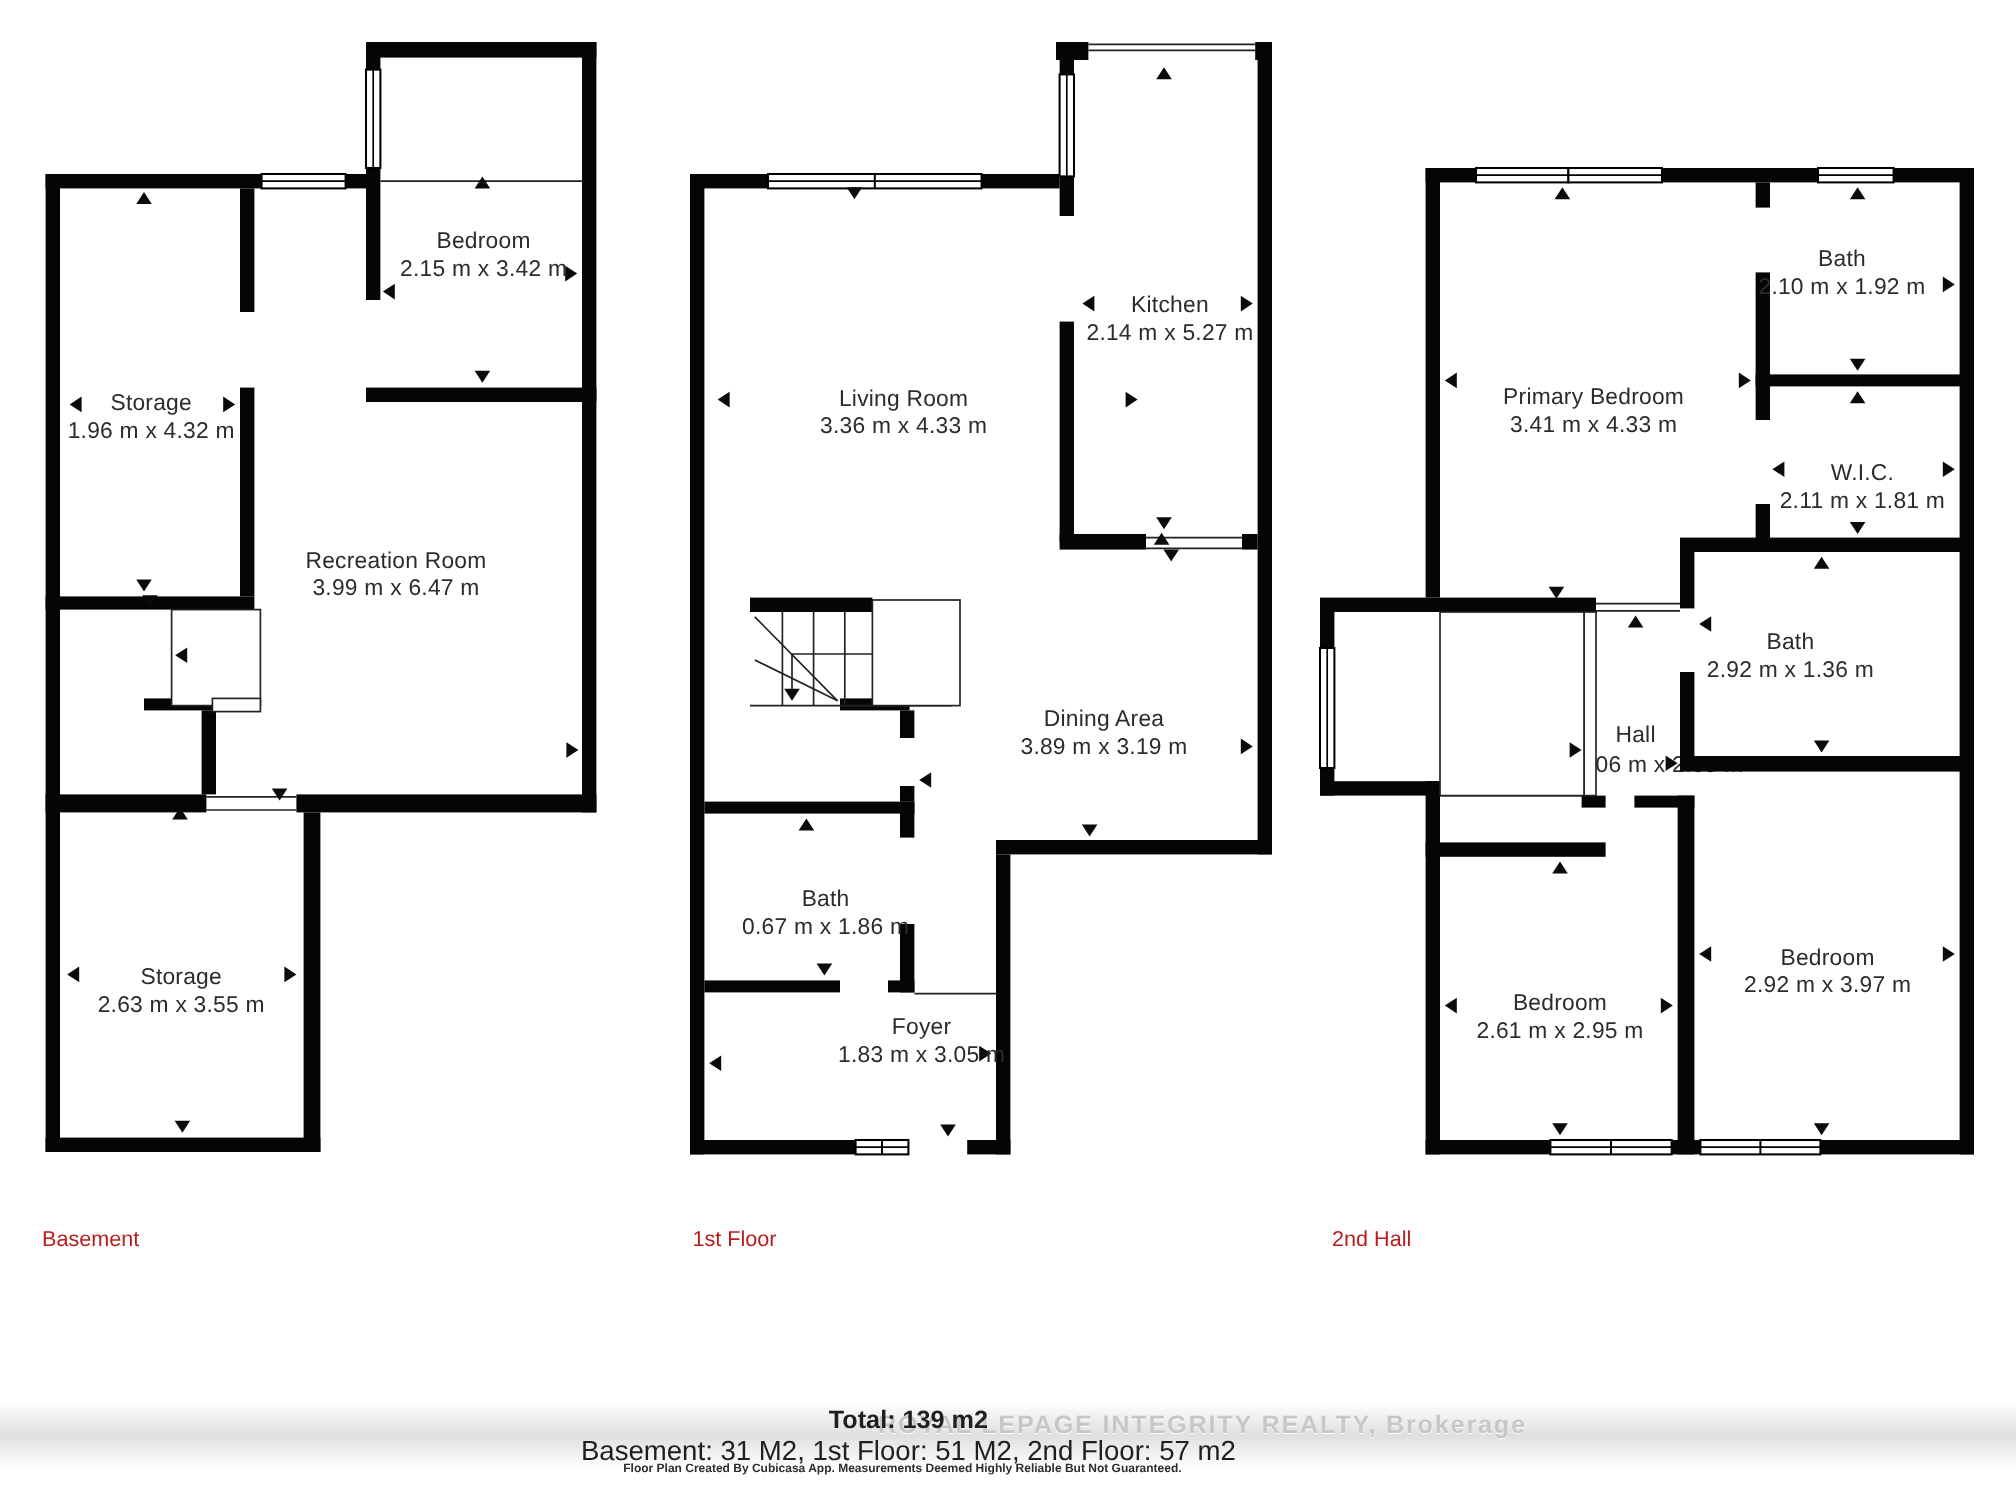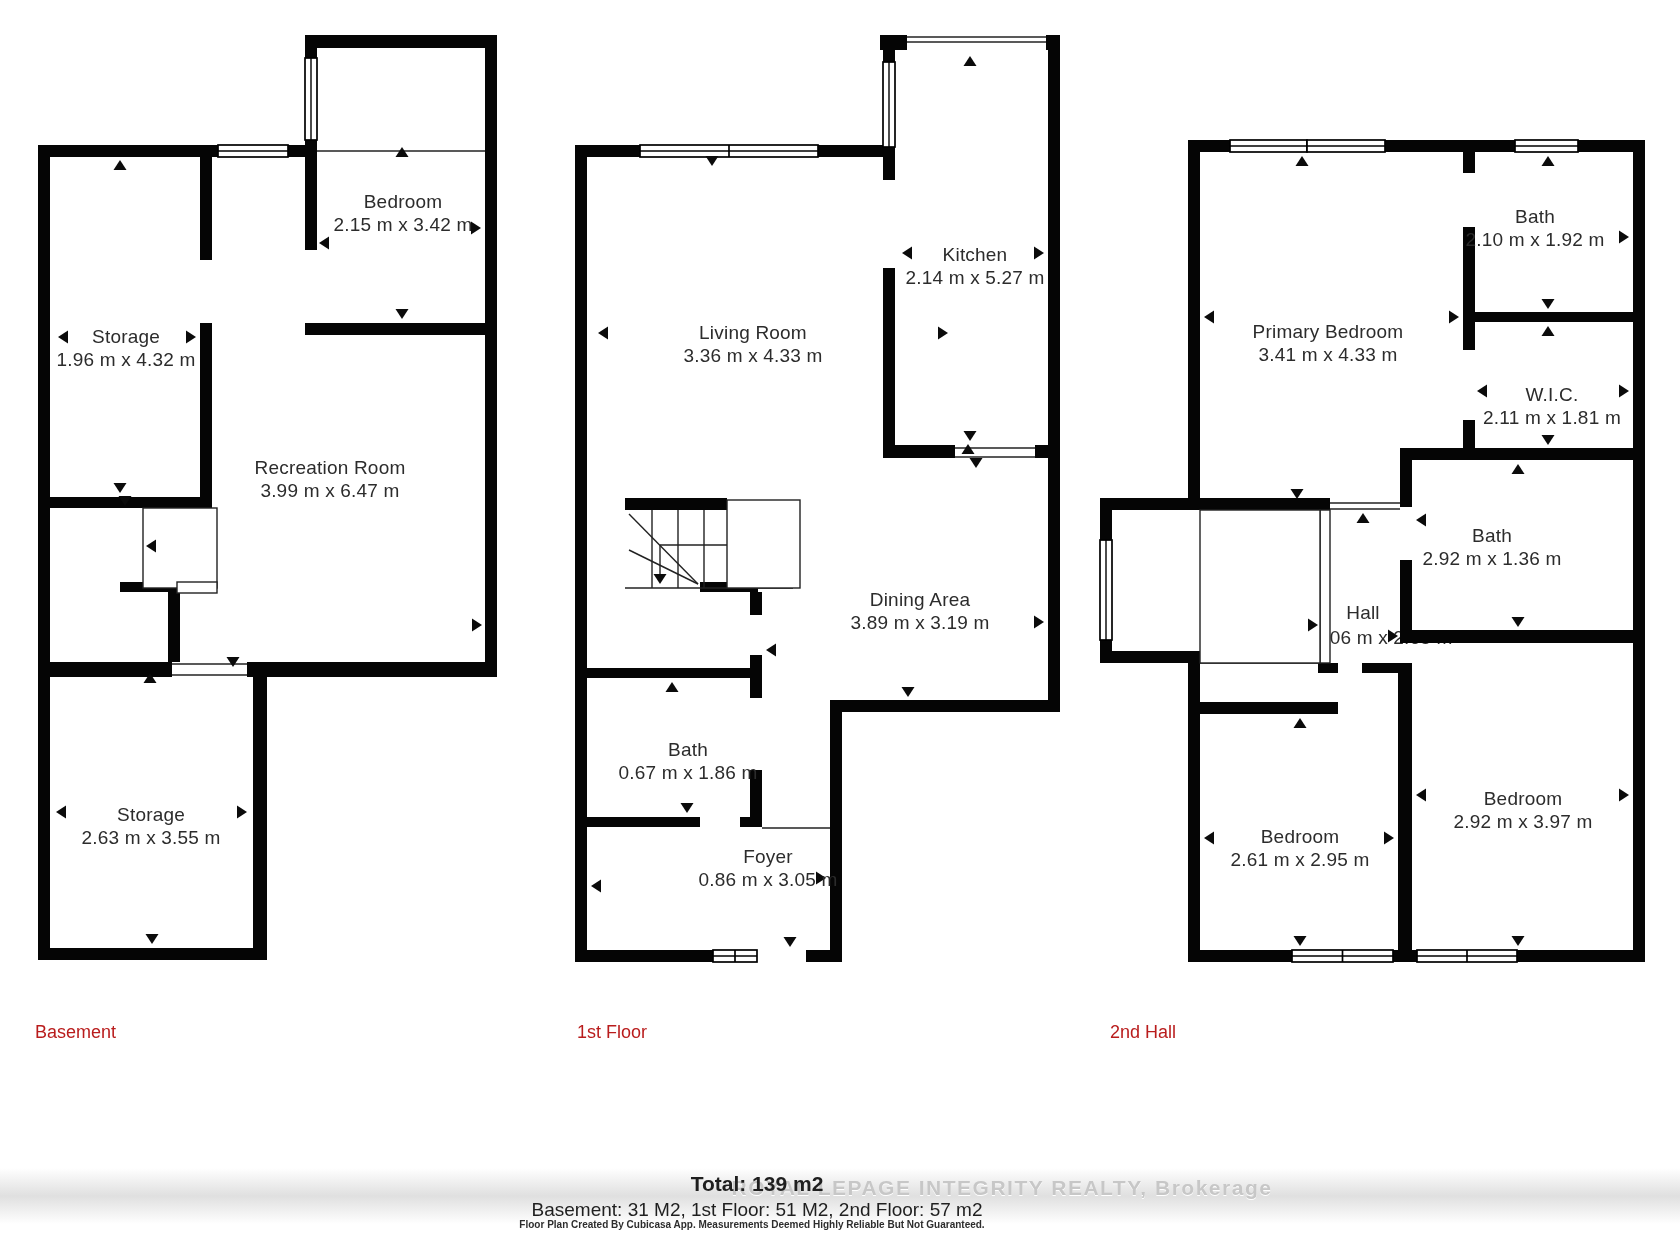--- a/index.html
+++ b/index.html
@@ -27,21 +27,21 @@
   .wm{
     position:absolute;z-index:1;transform:translateX(-50%);
     font-size:21px;font-weight:600;color:#c7c7c7;letter-spacing:1.5px;white-space:nowrap;
     text-shadow:0 1px 0 #ffffff;
   }
   .summary{
     position:absolute;z-index:2;transform:translateX(-50%);
     text-align:center;color:#1f1f1f;white-space:nowrap;margin-top:40px;
   }
   .summary .total{font-size:21px;font-weight:700;line-height:27px;}
-  .summary .sline{font-size:19px;line-height:25px;}
+  .summary .sline{font-size:23px;line-height:25px;}
   .footer{
     position:absolute;z-index:2;transform:translateX(-50%);
     font-size:10px;font-weight:700;color:#2d2d2d;white-space:nowrap;
   }
 </style>
 </head>
 <body>
 
 <div id="canvas">
 
@@ -304,21 +304,21 @@
     <div class="rl" style="left:920px;top:588px">
       <div class="rn">Dining Area</div>
       <div class="rd">3.89 m x 3.19 m</div>
     </div>
     <div class="rl" style="left:688px;top:738px">
       <div class="rn">Bath</div>
       <div class="rd">0.67 m x 1.86 m</div>
     </div>
     <div class="rl" style="left:768px;top:845px">
       <div class="rn">Foyer</div>
-      <div class="rd">0.86 m x 3.05 m</div>
+      <div class="rd">1.83 m x 3.05 m</div>
     </div>
     <div class="fl" style="left:577px;top:1022px">1st Floor</div>
   </div>
 
   <div>
     <div class="rl" style="left:1328px;top:320px">
       <div class="rn">Primary Bedroom</div>
       <div class="rd">3.41 m x 4.33 m</div>
     </div>
     <div class="rl" style="left:1535px;top:205px">

